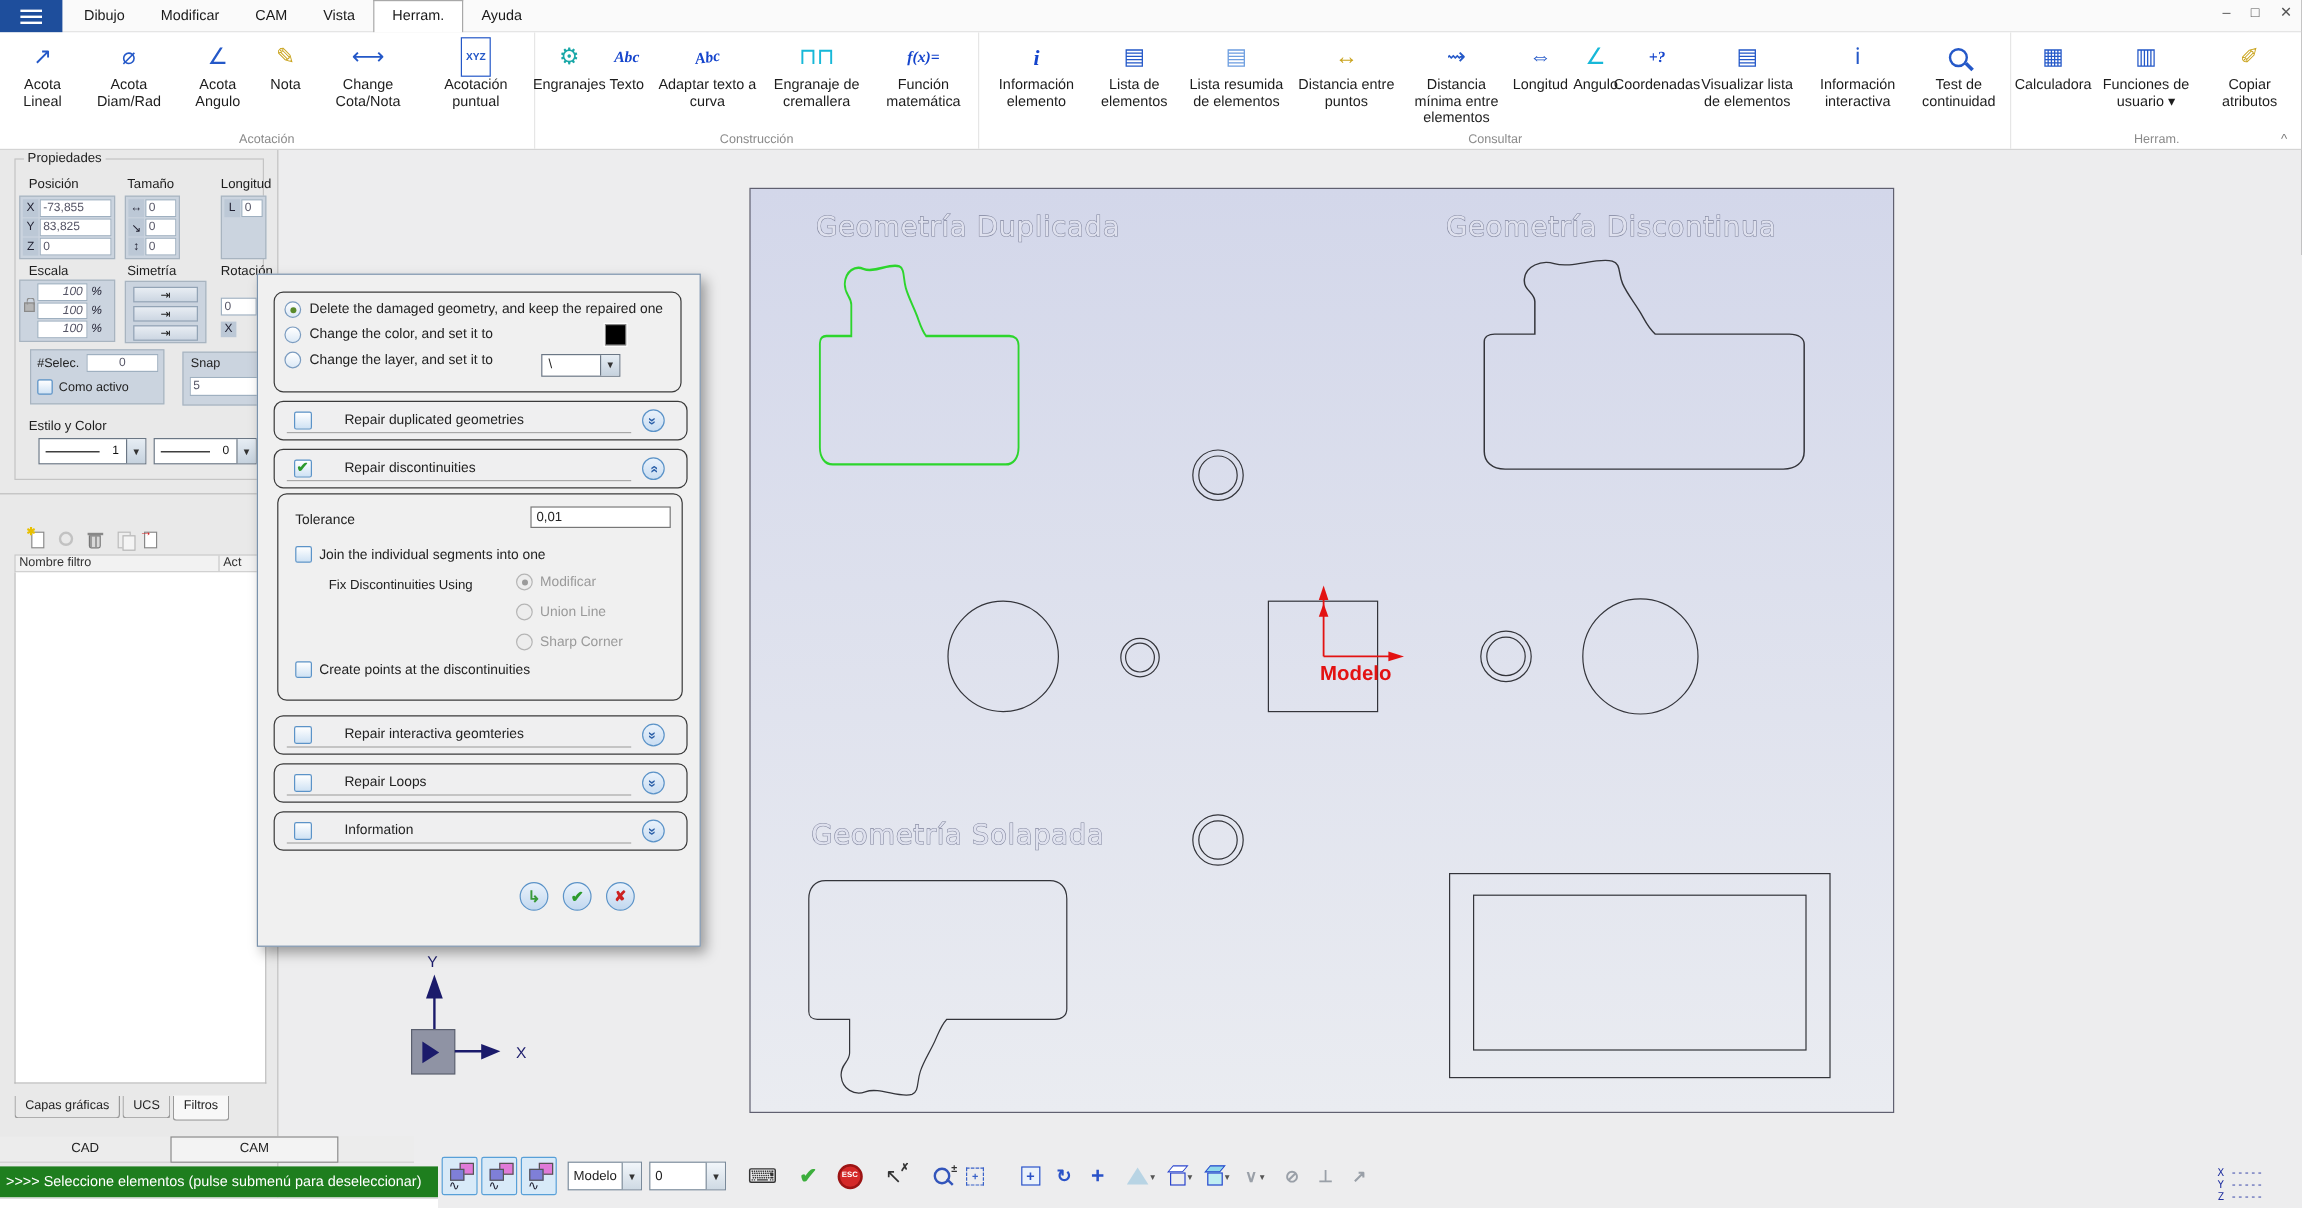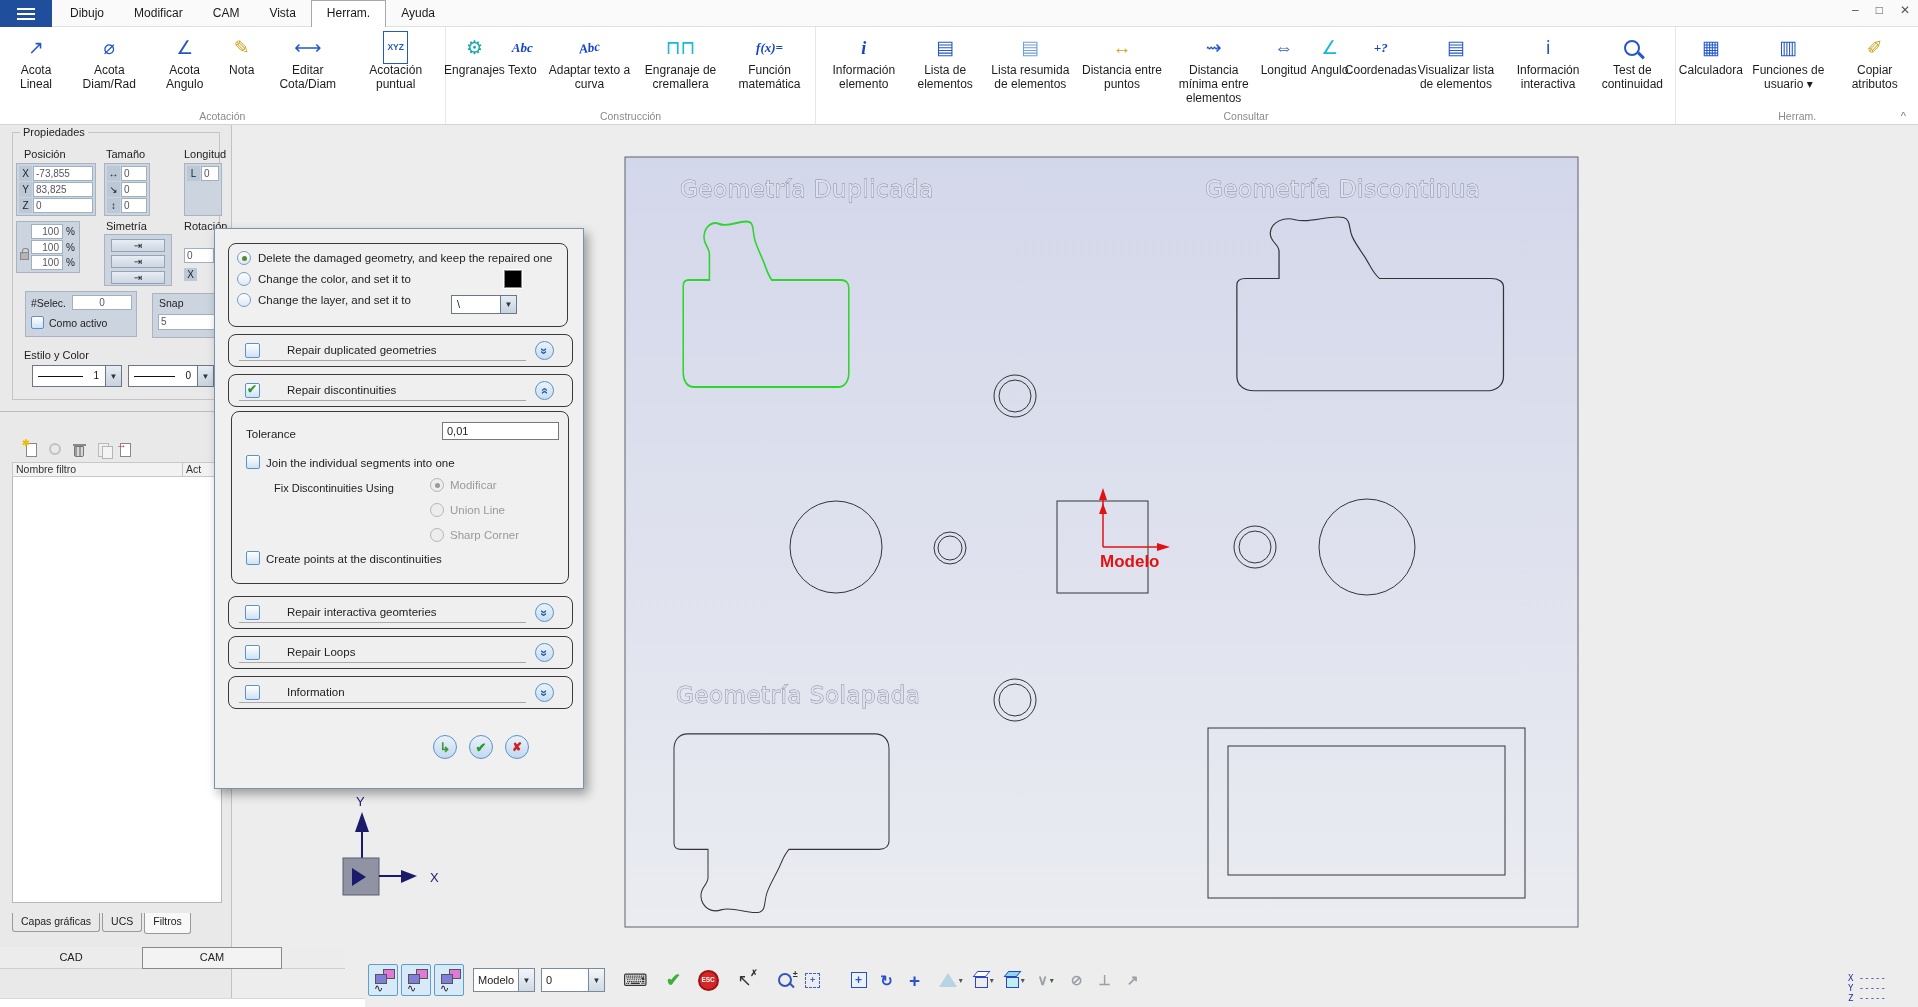--- a/index.html
+++ b/index.html
@@ -212,21 +212,21 @@
             <span class="rb-lbl">Acota Angulo</span>
           </div>
 
           <div class="rb-btn">
             <span class="rb-ic ic-gold">✎</span>
             <span class="rb-lbl">Nota</span>
           </div>
 
           <div class="rb-btn">
             <span class="rb-ic ic-blue">⟷</span>
-            <span class="rb-lbl">Editar Cota/Diam</span>
+            <span class="rb-lbl">Change Cota/Nota</span>
           </div>
 
           <div class="rb-btn">
             <span class="rb-ic ic-boxed">XYZ</span>
             <span class="rb-lbl">Acotación puntual</span>
           </div>
         </div>
       <div class="rb-grouplabel">Acotación</div>
     </div>
     <div class="rb-group">
@@ -451,21 +451,21 @@
       <div class="prow">
         <span class="pkey">L</span>
         <span class="pval">0</span>
       </div>
     </div>
 
     <div class="lp-lbl" style="left:24px; top:95px;">Escala</div>
     <div class="lp-lbl" style="left:106px; top:95px;">Simetría</div>
     <div class="lp-lbl" style="left:184px; top:95px;">Rotación</div>
 
-    <div class="pgroup" style="left:16px; top:96px; width:64px; height:52px;">
+    <div class="pgroup" style="left:16px; top:108px; width:80px; height:52px;font-style:italic;">
 
         <div class="prow">
           <span class="pval scale">100</span>
           <span class="punit">%</span>
         </div>
 
         <div class="prow">
           <span class="pval scale">100</span>
           <span class="punit">%</span>
         </div>
@@ -547,20 +547,21 @@
 
         <div class="lp-tab active">Filtros</div>
       </div>
   </div>
 
   <div class="cadcam">
     <div class="modetab-cad">CAD</div>
     <div class="modetab-cam">CAM</div>
   </div>
 
+  <div class="statusbar">&gt;&gt;&gt;&gt; Seleccione elementos (pulse submenú para deseleccionar)</div>
   <div class="statusstrip"></div>
 
   <div class="btoolbar">
     <span style="display:flex;">
 
         <button class="layer-btn">
           <span class="curve">∿</span>
         </button>
 
         <button class="layer-btn">

